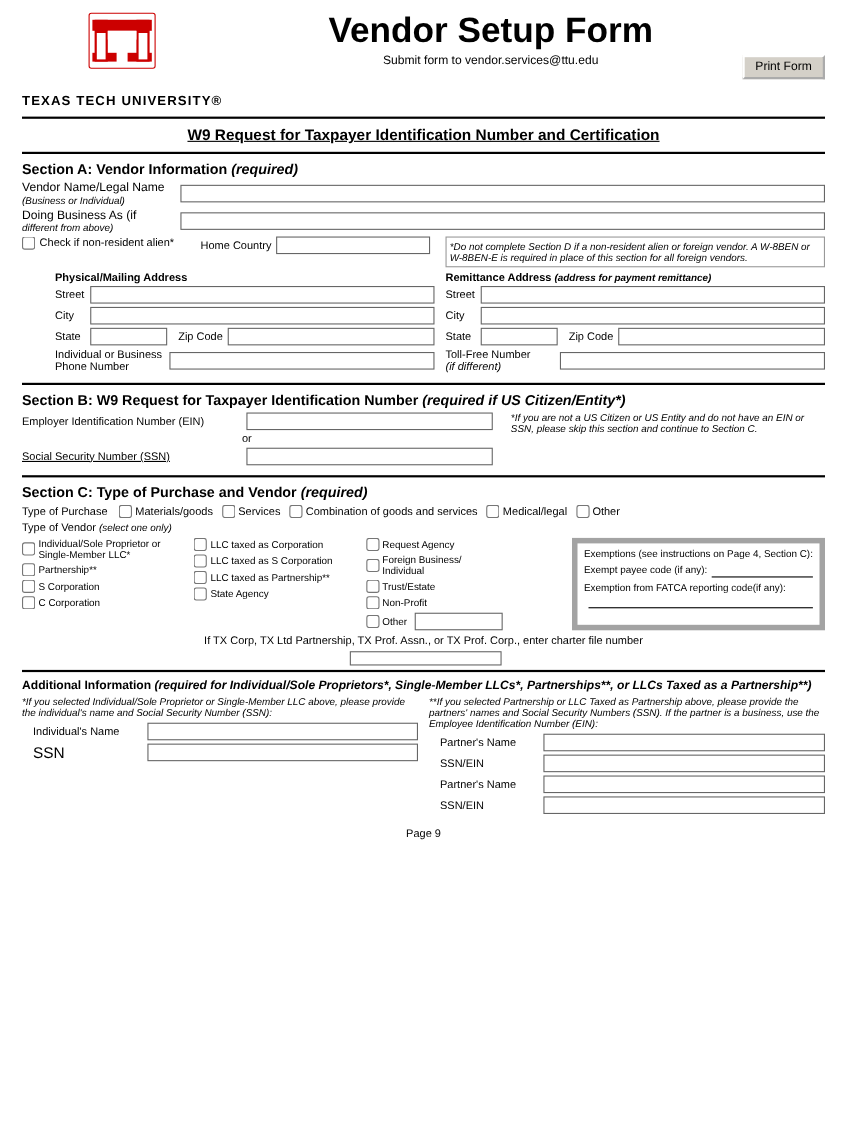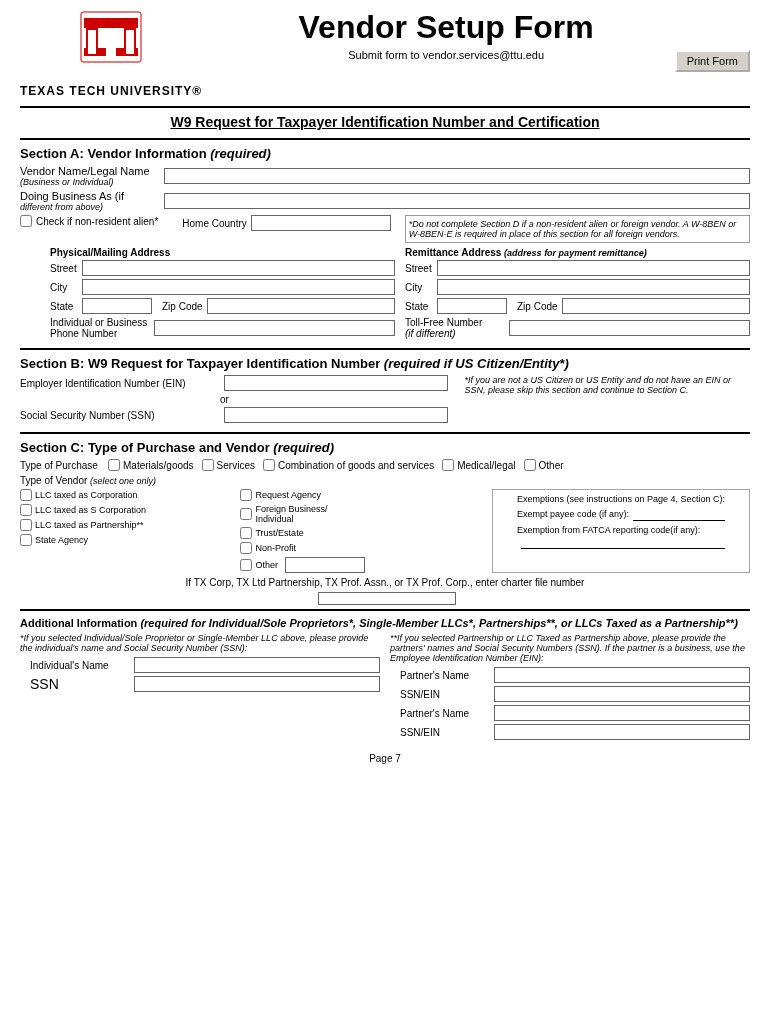--- a/index.html
+++ b/index.html
@@ -170,22 +170,22 @@
       flex-direction: column;
       gap: 3px;
     }
     .vendor-col-right {
       flex: 1;
       display: flex;
       flex-direction: column;
       gap: 3px;
     }
     .exemptions-box {
-      border: 1px solid #a3a3a3;
-      padding: 4px 24px;
+      border: 5px solid #a3a3a3;
+      padding: 4px 6px;
       font-size: 9px;
       min-width: 160px;
       margin-left: 31px;
     }
     .exemption-row {
       display: flex;
       align-items: center;
       margin-bottom: 2px;
     }
     .exemption-line {
@@ -379,21 +379,21 @@
       <span>Section B: W9 Request for Taxpayer Identification Number</span> <em>(required if US Citizen/Entity*)</em>
     </div>
     <div class="section-b-container">
       <div class="section-b-left">
         <div class="form-row">
           <span style="font-size:10px;min-width:200px;">Employer Identification Number (EIN)</span>
           <input type="text" style="flex: 1 1 0%;">
         </div>
         <div style="font-size:10px;margin-left:200px;margin-bottom:2px;">or</div>
         <div class="form-row">
-          <span style="font-size:10px;min-width:200px;">Social Security Number (SSN)</span>
+          <span style="font-size:10px;min-width:200px;text-decoration:underline;">Social Security Number (SSN)</span>
           <input type="text" style="flex: 1 1 0%;">
         </div>
       </div>
       <div class="section-b-right">*If you are not a US Citizen or US Entity and do not have an EIN or SSN, please skip this section and continue to Section C.</div>
     </div>
   </div>
 
   <hr class="thick" style="margin-top:6px;">
 
   <div>
@@ -425,20 +425,38 @@
       </div>
     </div>
 
     <div style="font-size:10px;margin-bottom:3px;">
       <span>Type of Vendor</span>
       <em style="font-size:9px;">(select one only)</em>
     </div>
 
     <div class="vendor-type-container">
 
+      <div class="vendor-col">
+        <div class="checkbox-label">
+          <input type="checkbox" style="">
+          <span style="font-size:9px;">Individual/Sole Proprietor or<br>Single-Member LLC*</span>
+        </div>
+        <div class="checkbox-label">
+          <input type="checkbox" style="">
+          <span style="font-size:9px;">Partnership**</span>
+        </div>
+        <div class="checkbox-label">
+          <input type="checkbox" style="">
+          <span style="font-size:9px;">S Corporation</span>
+        </div>
+        <div class="checkbox-label">
+          <input type="checkbox" style="">
+          <span style="font-size:9px;">C Corporation</span>
+        </div>
+      </div>
 
       <div class="vendor-col">
         <div class="checkbox-label">
           <input type="checkbox" style="">
           <span style="font-size:9px;">LLC taxed as Corporation</span>
         </div>
         <div class="checkbox-label">
           <input type="checkbox" style="">
           <span style="font-size:9px;">LLC taxed as S Corporation</span>
         </div>
@@ -531,15 +549,15 @@
           <input type="text" style="flex: 1 1 0%;">
         </div>
         <div class="indented-form-row">
           <span style="font-size:10px;min-width:90px;">SSN/EIN</span>
           <input type="text" style="flex: 1 1 0%;">
         </div>
       </div>
     </div>
   </div>
 
-  <div class="page-num">Page 7</div>
+  <div class="page-num">Page 9</div>
 
 </div>
 
 </body></html>

